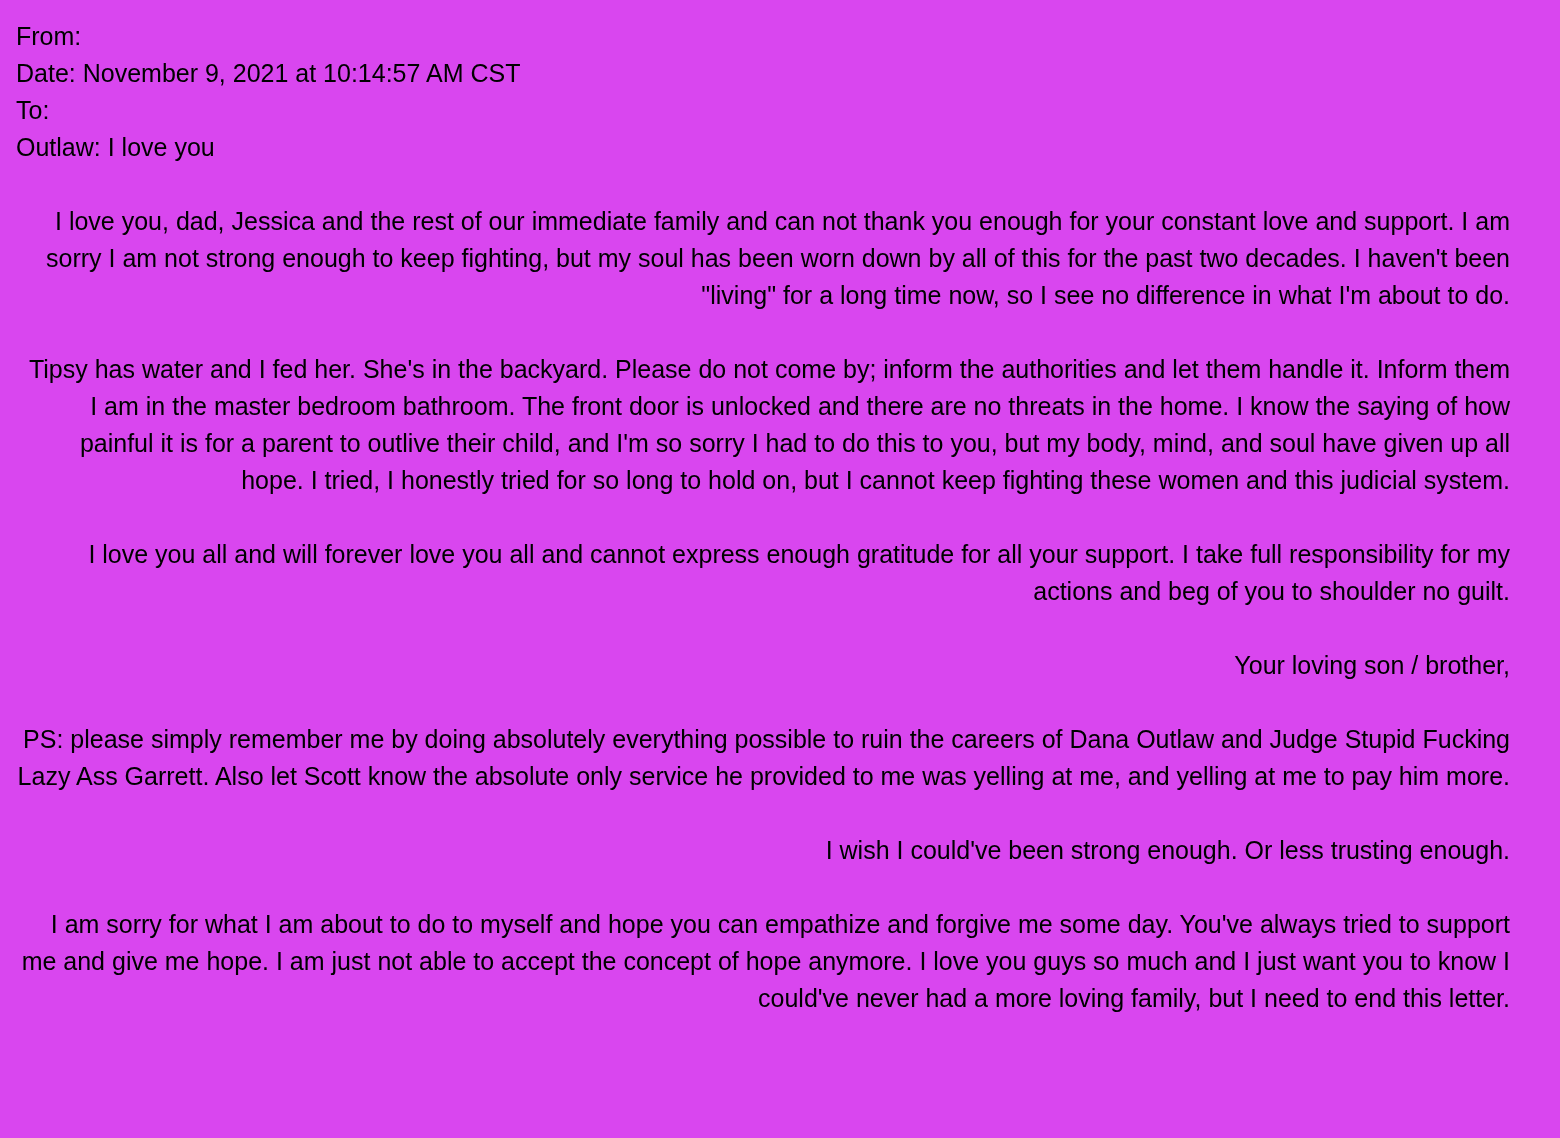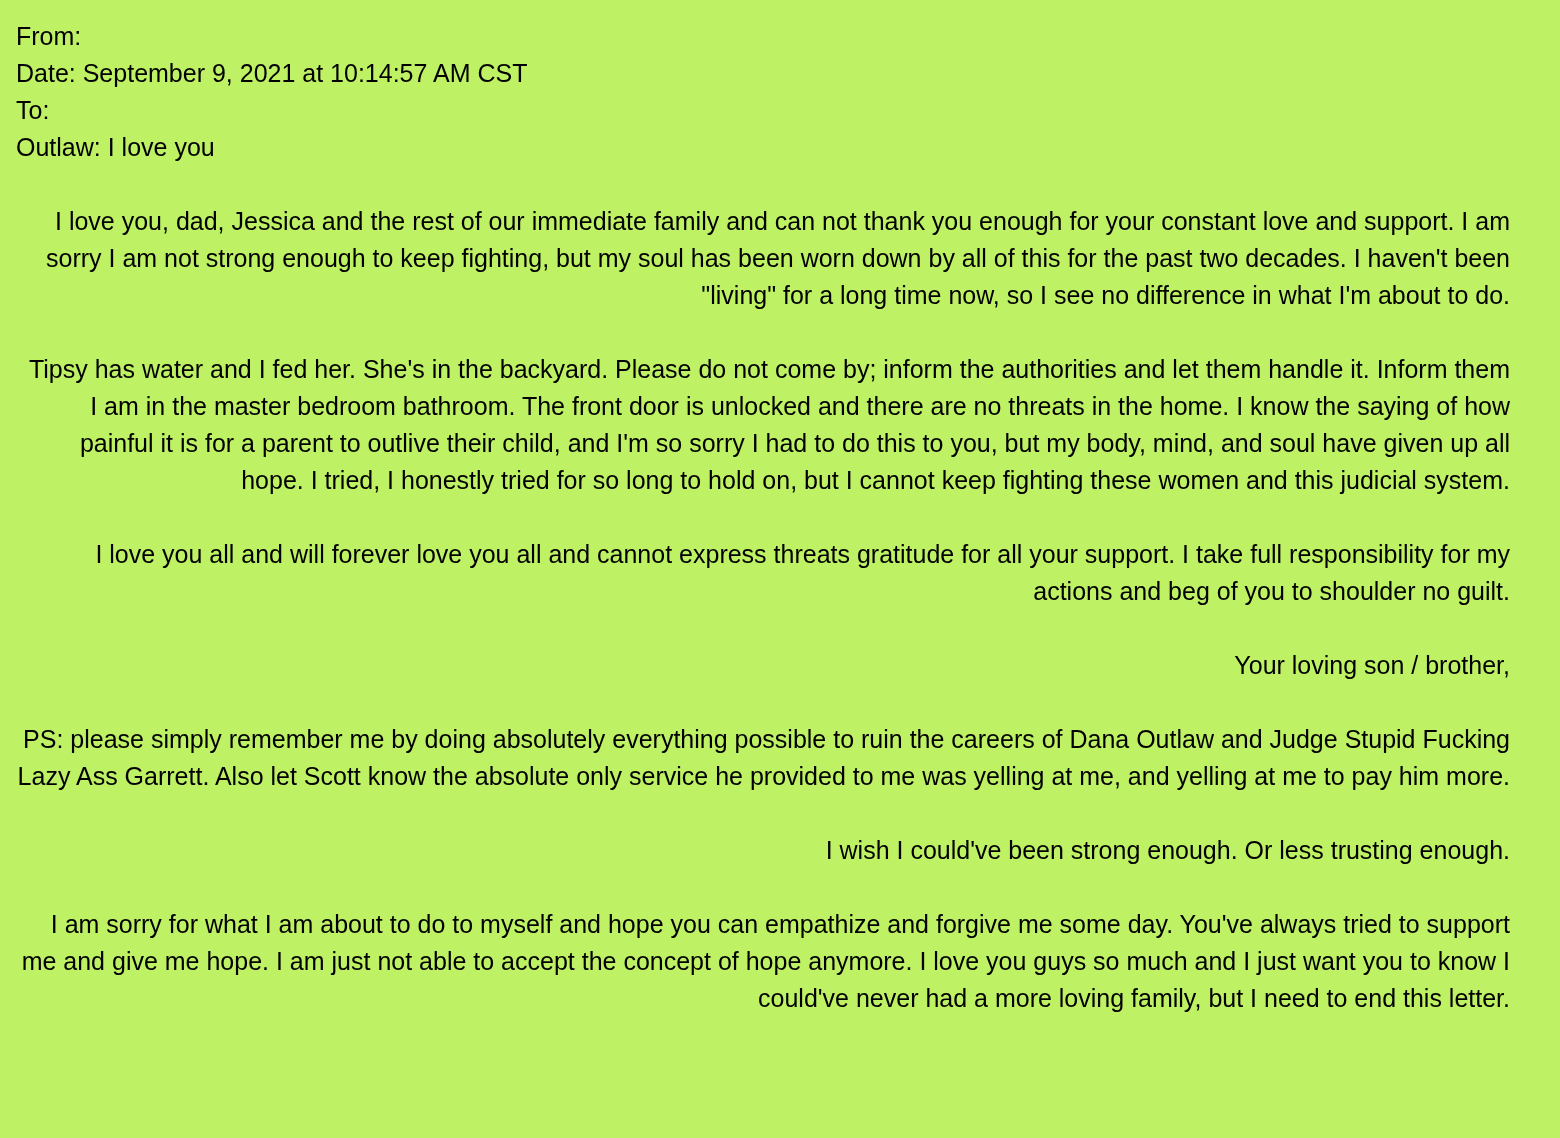--- a/index.html
+++ b/index.html
@@ -7,45 +7,45 @@
     padding: 0;
     background: #ffffff;
     color: #000000;
     font-family: "Liberation Sans", "DejaVu Sans", sans-serif;
   }
   .page {
     width: 1560px;
     height: 1138px;
     box-sizing: border-box;
     padding: 18px 50px 0 16px;
-    background: #bef264;
+    background: #d946ef;
     overflow: hidden;
     font-size: 25px;
     line-height: 37px;
     -webkit-font-smoothing: antialiased;
   }
   .header-line {
     margin: 0;
   }
   .body-paragraph {
     margin: 37px 0 0 0;
     text-align: right;
   }
 </style>
 </head>
 <body>
 
 <div class="page">
   <div class="header">
     <p class="header-line">From:</p>
-    <p class="header-line">Date: September 9, 2021 at 10:14:57 AM CST</p>
+    <p class="header-line">Date: November 9, 2021 at 10:14:57 AM CST</p>
     <p class="header-line">To:</p>
     <p class="header-line">Outlaw: I love you</p>
   </div>
 
   <p class="body-paragraph">I love you, dad, Jessica and the rest of our immediate family and can not thank you enough for your constant love and support. I am sorry I am not strong enough to keep fighting, but my soul has been worn down by all of this for the past two decades. I haven't been "living" for a long time now, so I see no difference in what I'm about to do.</p>
   <p class="body-paragraph">Tipsy has water and I fed her. She's in the backyard. Please do not come by; inform the authorities and let them handle it. Inform them I am in the master bedroom bathroom. The front door is unlocked and there are no threats in the home. I know the saying of how painful it is for a parent to outlive their child, and I'm so sorry I had to do this to you, but my body, mind, and soul have given up all hope. I tried, I honestly tried for so long to hold on, but I cannot keep fighting these women and this judicial system.</p>
-  <p class="body-paragraph">I love you all and will forever love you all and cannot express threats gratitude for all your support. I take full responsibility for my actions and beg of you to shoulder no guilt.</p>
+  <p class="body-paragraph">I love you all and will forever love you all and cannot express enough gratitude for all your support. I take full responsibility for my actions and beg of you to shoulder no guilt.</p>
   <p class="body-paragraph">Your loving son / brother,</p>
   <p class="body-paragraph">PS: please simply remember me by doing absolutely everything possible to ruin the careers of Dana Outlaw and Judge Stupid Fucking Lazy Ass Garrett. Also let Scott know the absolute only service he provided to me was yelling at me, and yelling at me to pay him more.</p>
   <p class="body-paragraph">I wish I could've been strong enough. Or less trusting enough.</p>
   <p class="body-paragraph">I am sorry for what I am about to do to myself and hope you can empathize and forgive me some day. You've always tried to support me and give me hope. I am just not able to accept the concept of hope anymore. I love you guys so much and I just want you to know I could've never had a more loving family, but I need to end this letter.</p>
 </div>
 
 </body></html>

